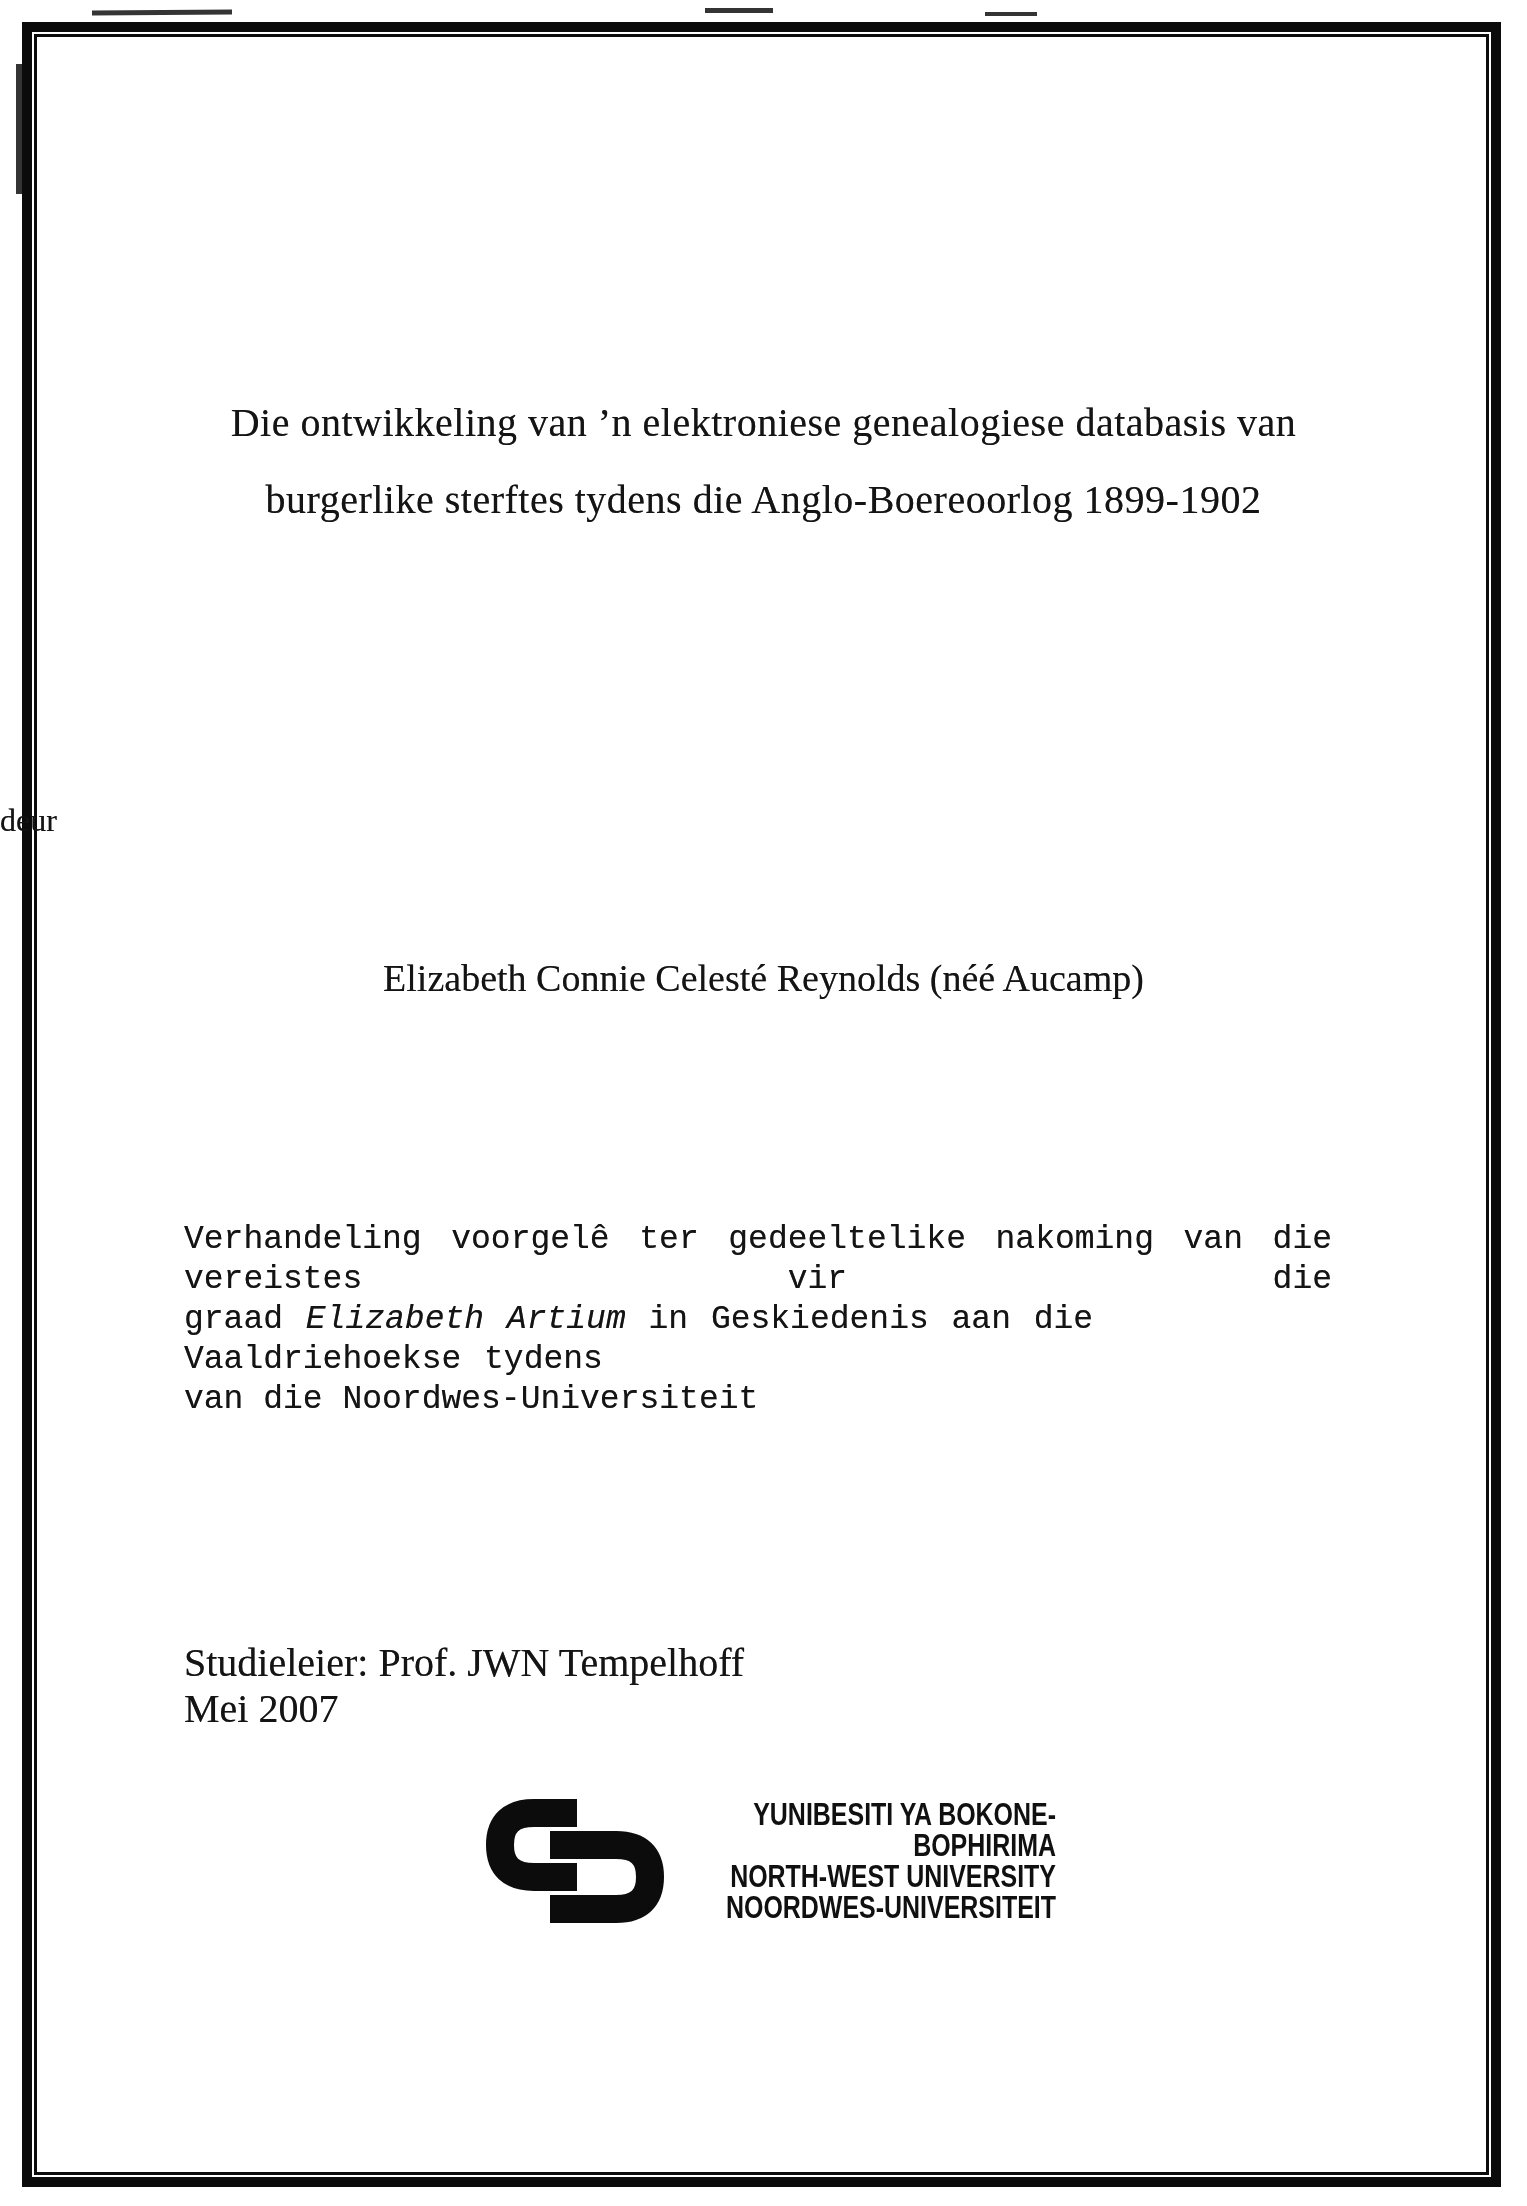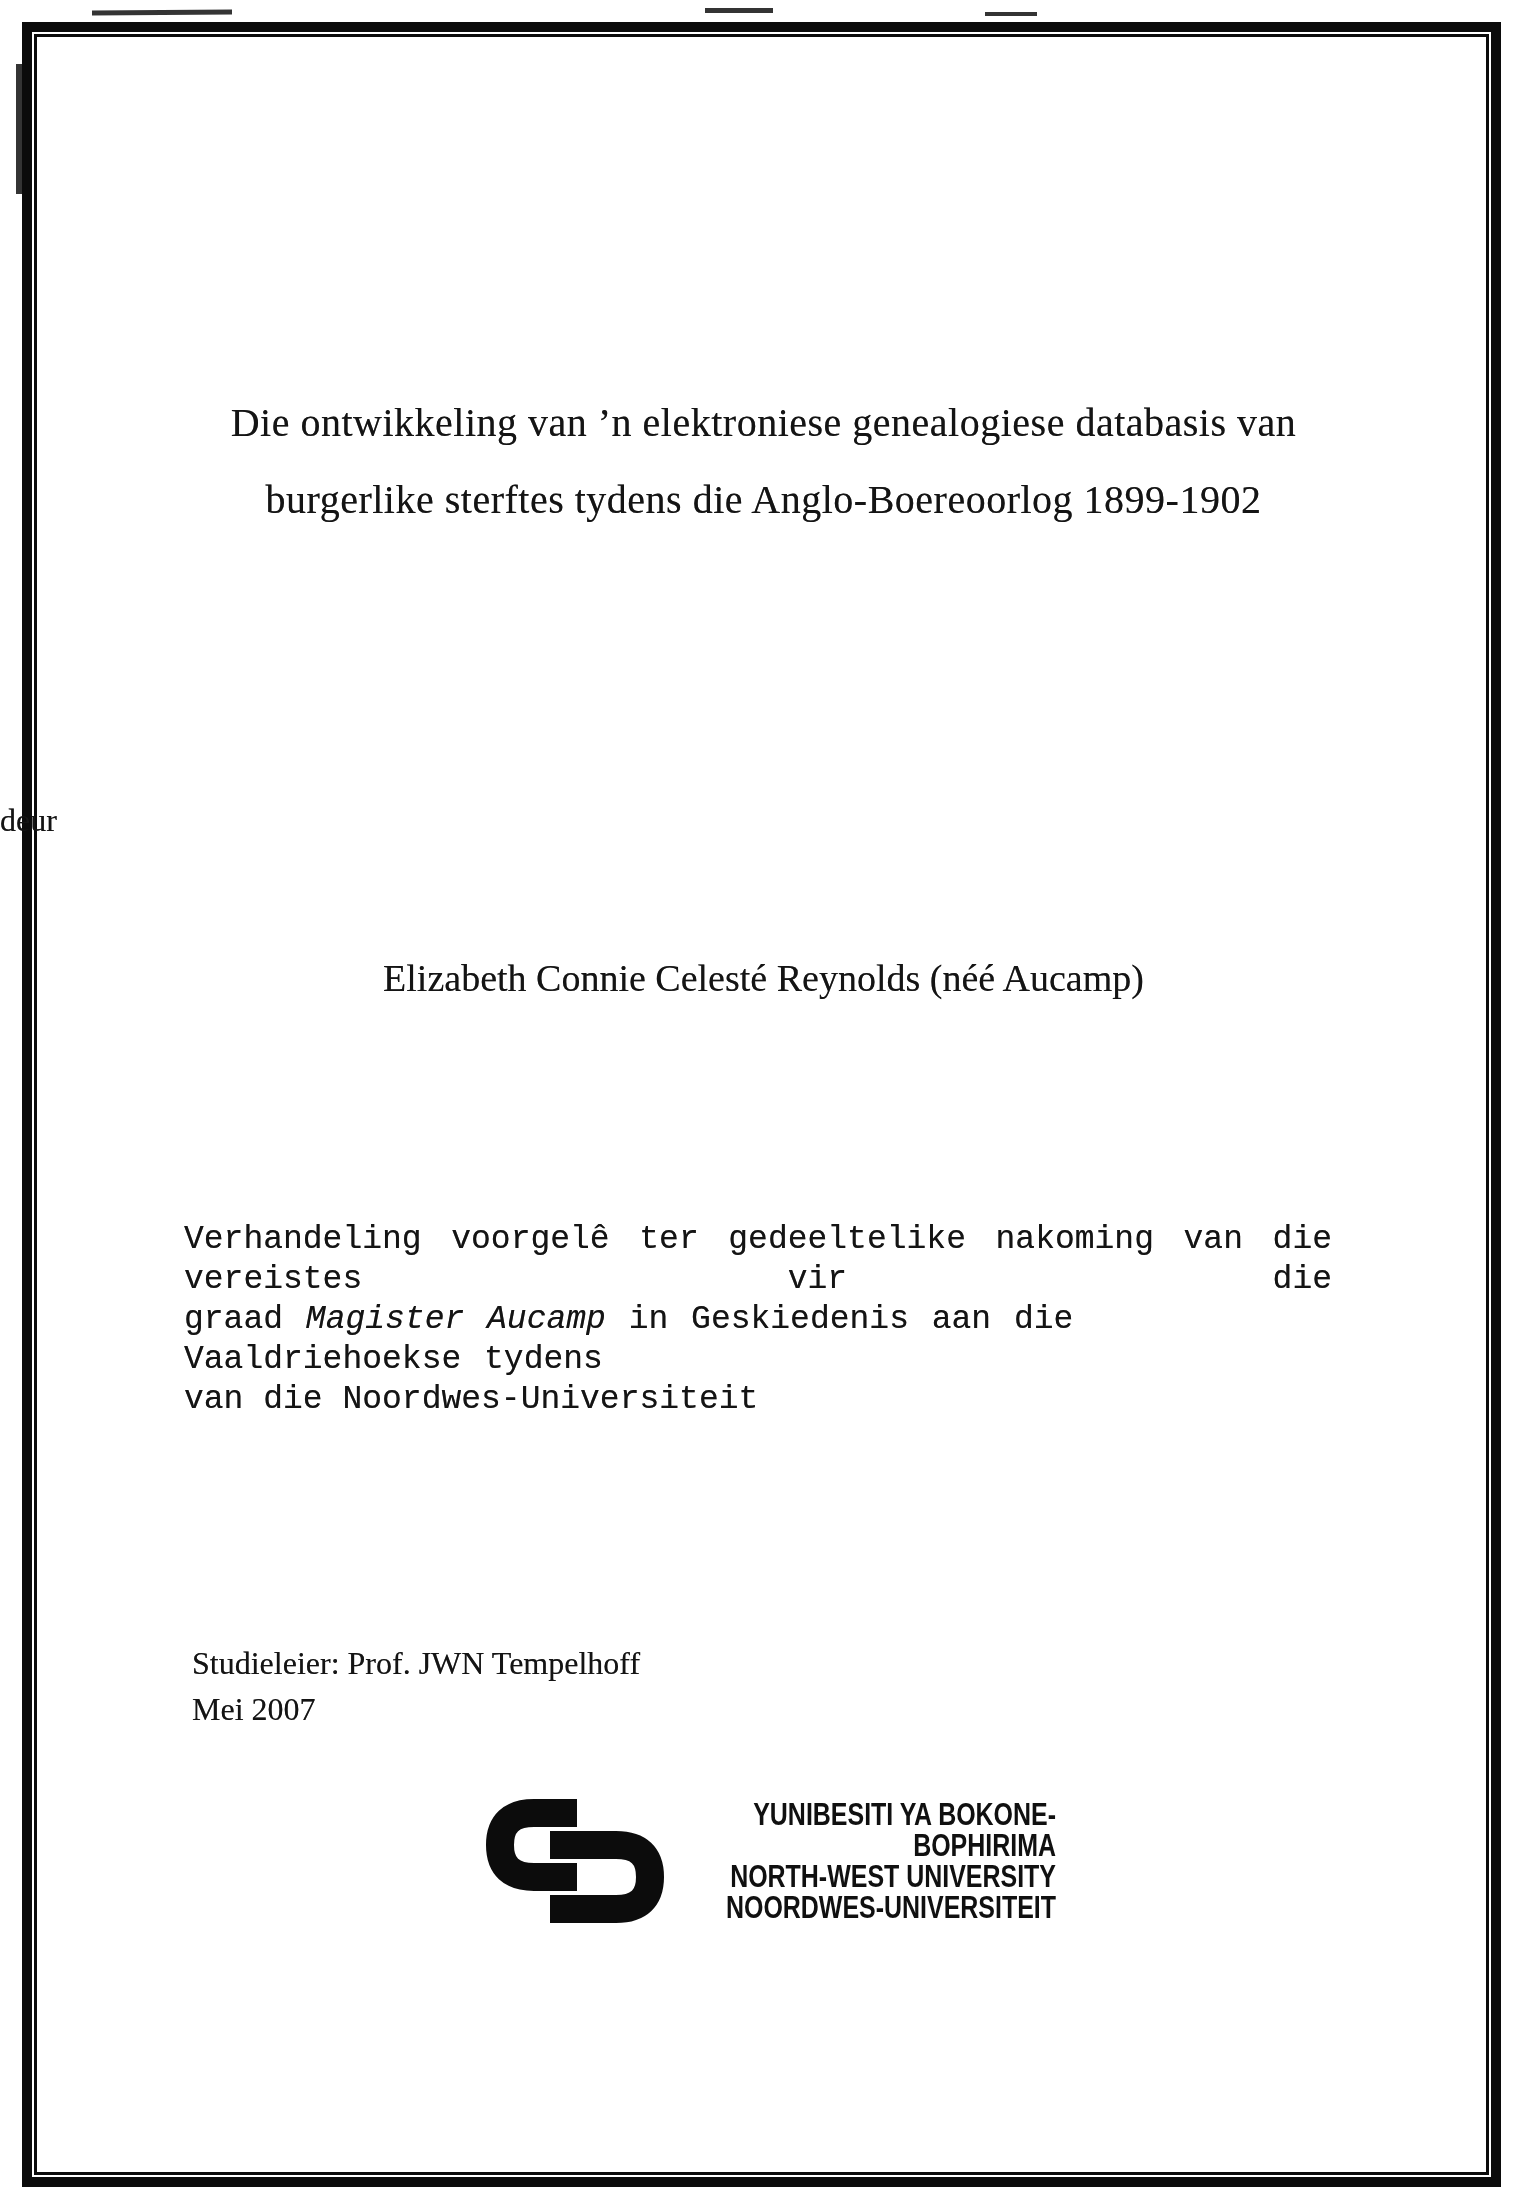--- a/index.html
+++ b/index.html
@@ -62,22 +62,22 @@
     width: 1148px;
     font-size: 33px;
     line-height: 40px;
     font-family: Liberation Mono, monospace;
   }
   .stmt-line1 { text-align: justify; text-align-last: justify; }
   .stmt-line2 { word-spacing: 3px; white-space: pre-wrap; }
   .stmt-italic { font-style: italic; }
   .supervisor-block {
     position: absolute;
-    left: 192px; top: 1640px;
-    font-size: 32px;
+    left: 184px; top: 1640px;
+    font-size: 40px;
     line-height: 46px;
   }
   
   .logo-mark {
     position: absolute;
     left: 484px; top: 1797px;
     width: 182px; height: 132px;
   }
   .logo-text {
     position: absolute;
@@ -112,21 +112,21 @@
     <div>Die ontwikkeling van ’n elektroniese genealogiese databasis van</div>
     <div>burgerlike sterftes tydens die Anglo-Boereoorlog 1899-1902</div>
   </div>
 
   <div class="byline serif-scan">deur</div>
 
   <div class="author serif-scan">Elizabeth Connie Celesté Reynolds (néé Aucamp)</div>
 
   <div class="statement serif-scan">
     <div class="stmt-line1">Verhandeling voorgelê ter gedeeltelike nakoming van die vereistes vir die</div>
-    <div class="stmt-line2"><span>graad </span><span class="stmt-italic">Magister Aucamp</span><span> in Geskiedenis aan die Vaaldriehoekse tydens</span></div>
+    <div class="stmt-line2"><span>graad </span><span class="stmt-italic">Elizabeth Artium</span><span> in Geskiedenis aan die Vaaldriehoekse tydens</span></div>
     <div class="stmt-line3">van die Noordwes-Universiteit</div>
   </div>
 
   <div class="supervisor-block serif-scan">
     <div>Studieleier: Prof. JWN Tempelhoff</div>
     <div>Mei 2007</div>
   </div>
 
   <svg class="logo-mark" viewBox="0 0 182 132" xmlns="http://www.w3.org/2000/svg" aria-hidden="true">
     <path d="M93,16 H50 Q16,16 16,48 Q16,80 50,80 H93" fill="none" stroke="#0c0c0c" stroke-width="28"></path>

